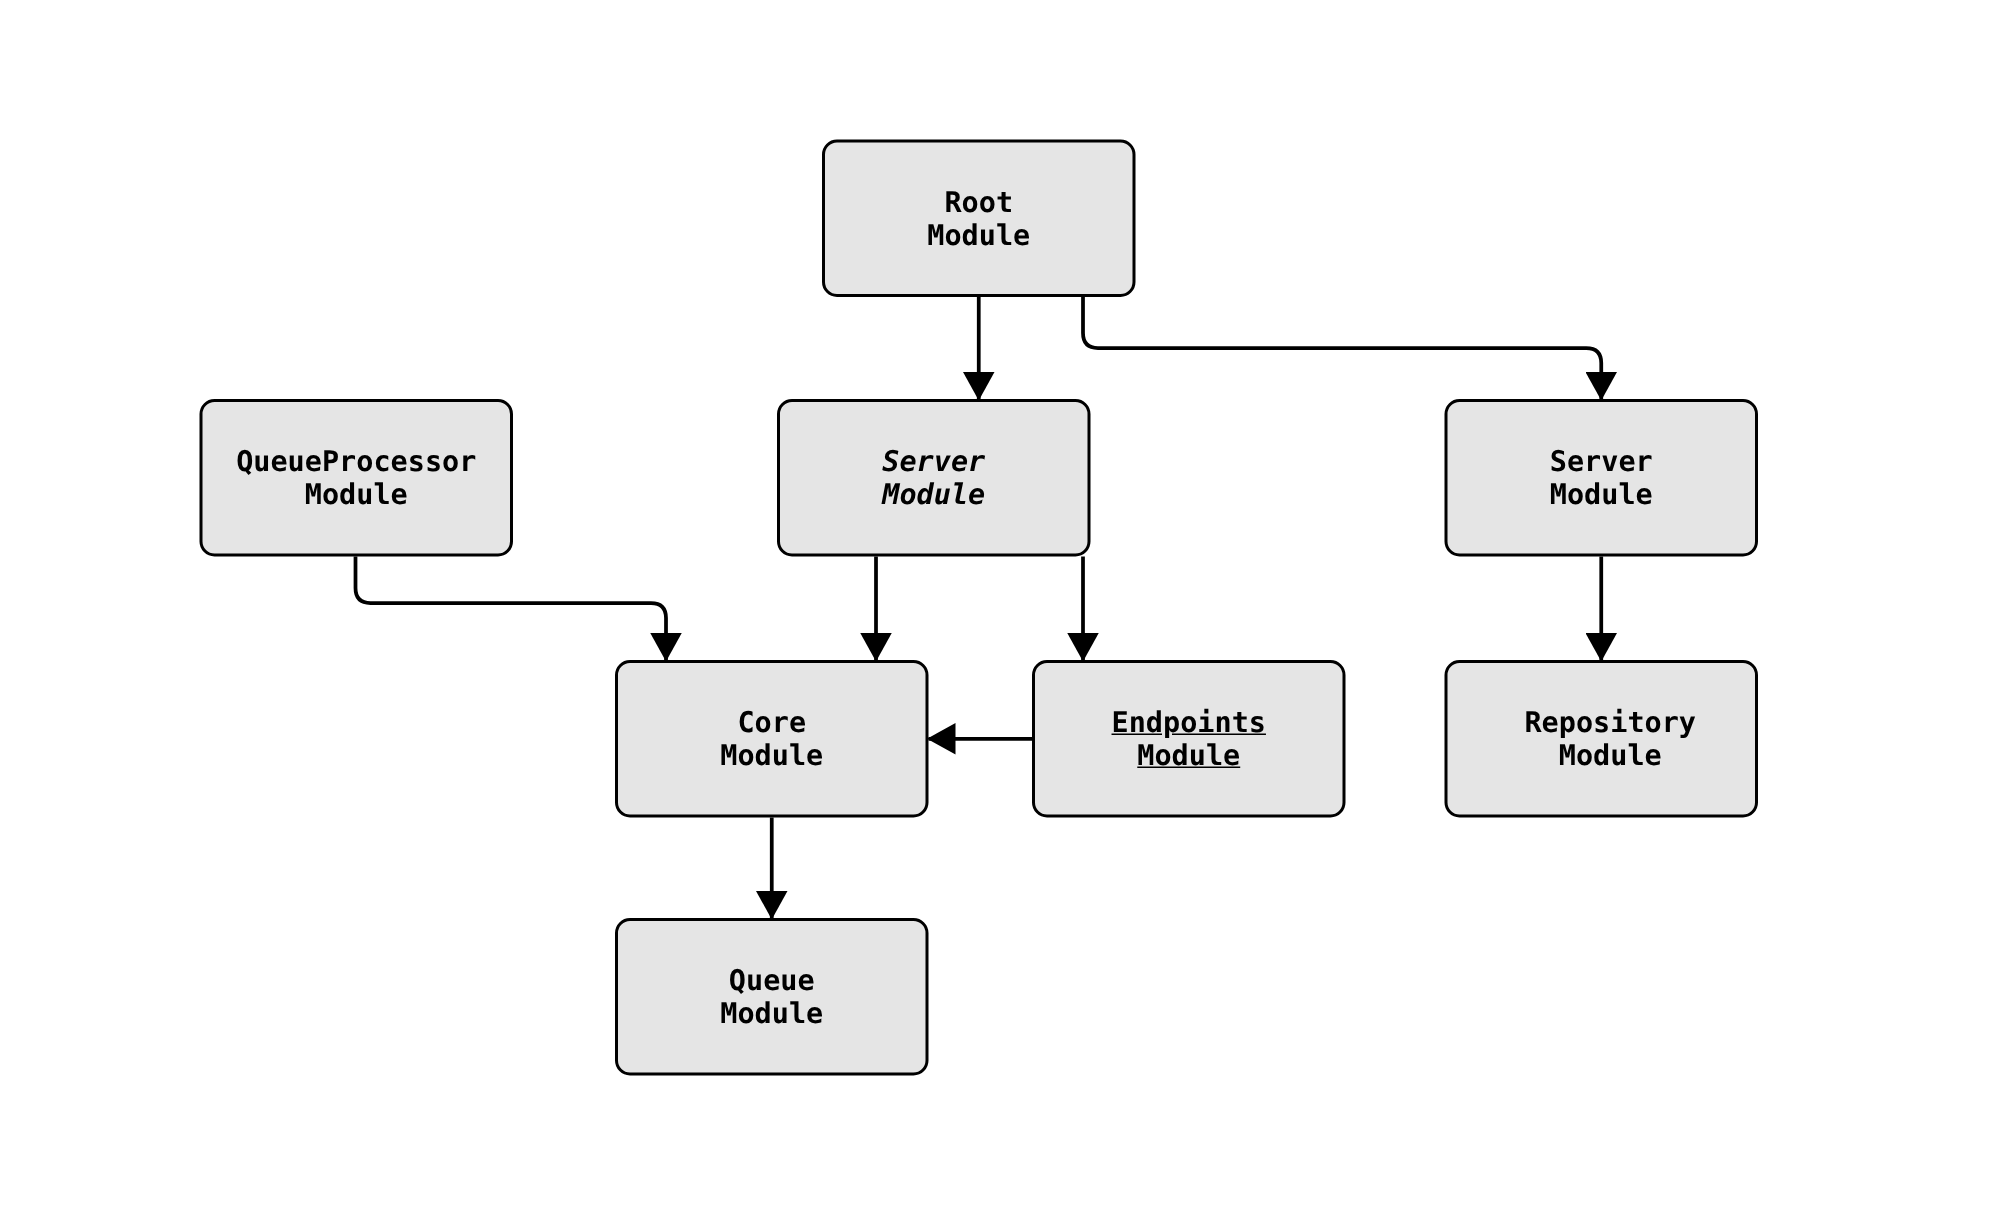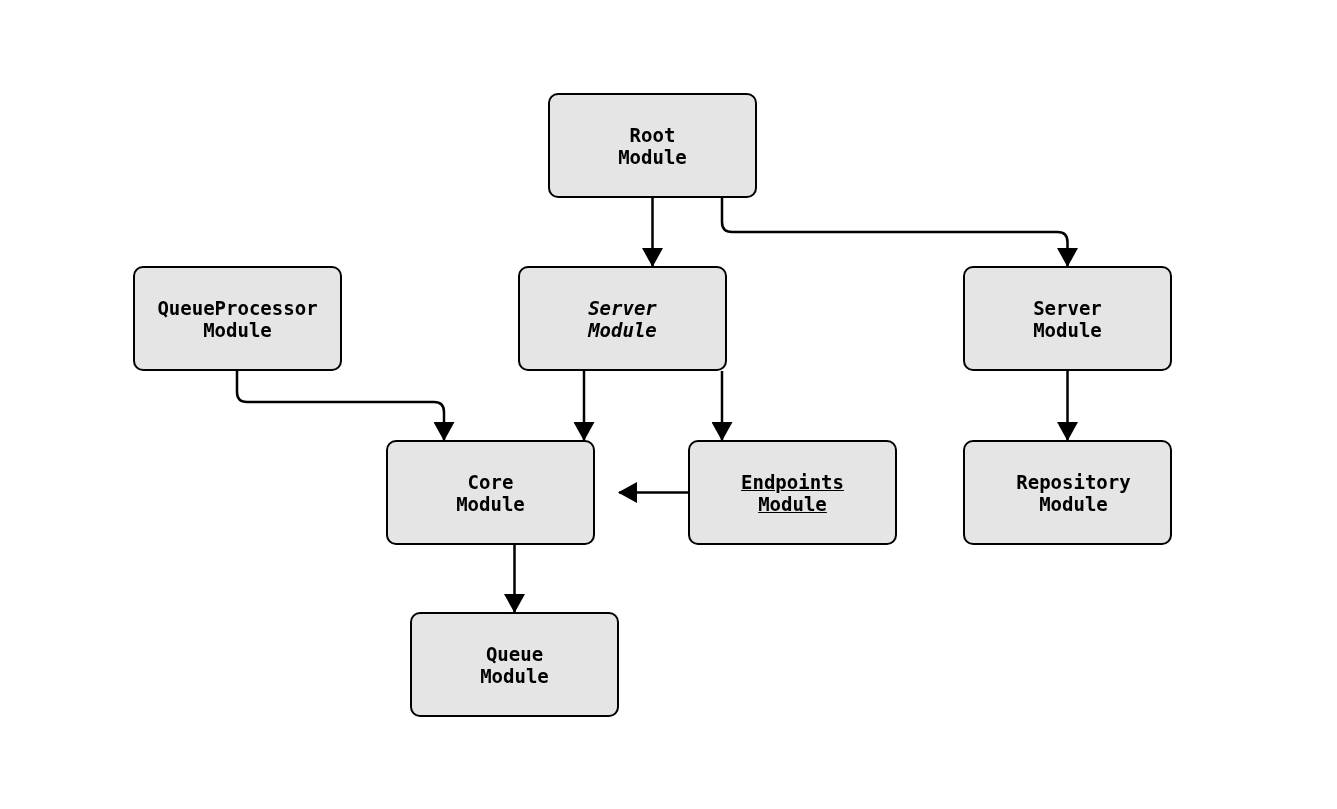--- a/index.html
+++ b/index.html
@@ -42,21 +42,21 @@
     text-align: center;
     font-weight: bold;
     font-size: 19px;
     line-height: 22px;
     color: #000000;
   }
   .node-root          { left: 548px;  top: 93px;  }
   .node-queueprocessor{ left: 133px;  top: 266px; }
   .node-server        { left: 518px;  top: 266px; font-style: italic; }
   .node-global        { left: 963px;  top: 266px; }
-  .node-core          { left: 386px;  top: 440px; }
+  .node-core          { left: 410px;  top: 440px; }
   .node-endpoints     { left: 688px;  top: 440px; text-decoration: underline; }
   .node-repository    { left: 963px;  top: 440px; padding-left: 12px; }
   .node-queue         { left: 410px;  top: 612px; }
 </style>
 </head>
 <body>
 
 <div class="canvas">
 
   <svg class="edges-layer" width="1337" height="809" viewBox="0 0 1337 809" xmlns="http://www.w3.org/2000/svg">

